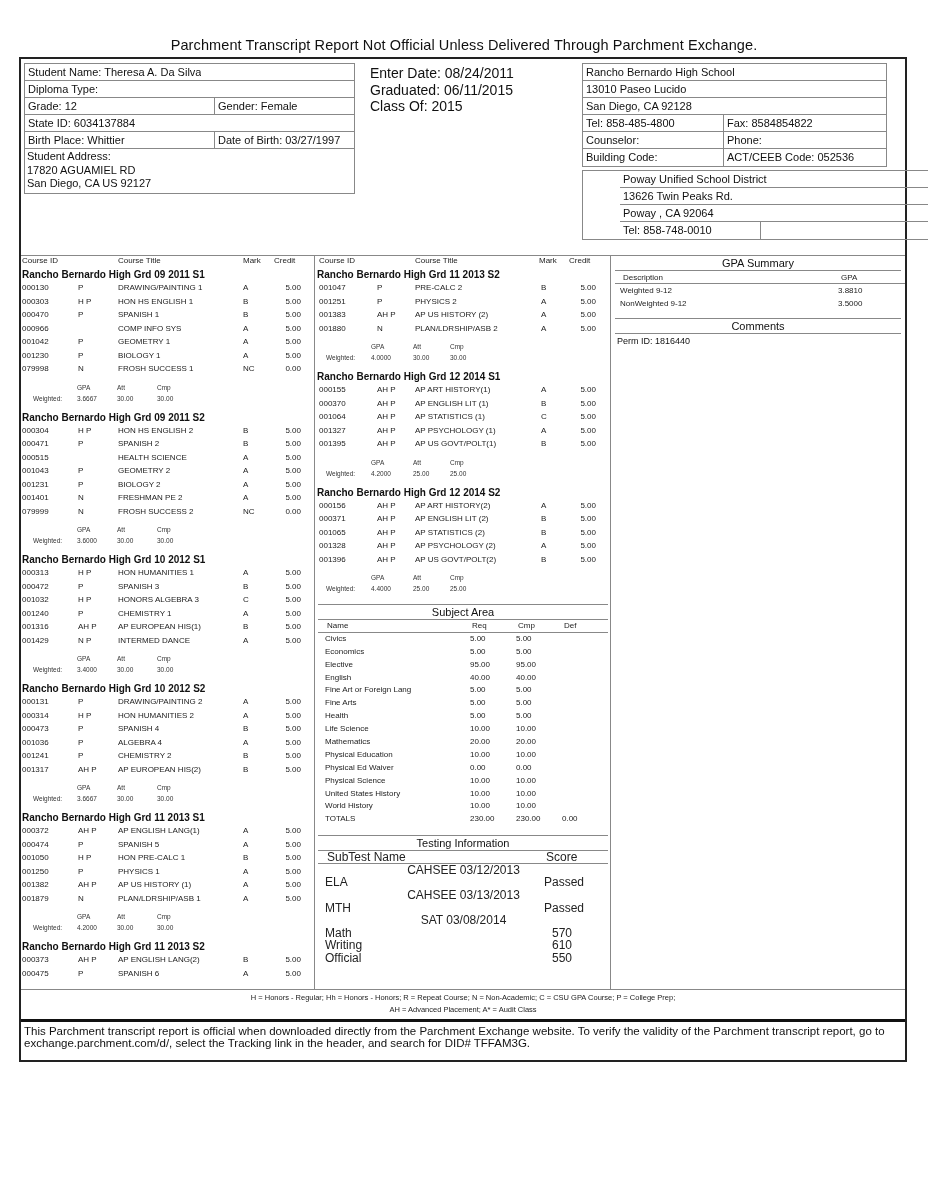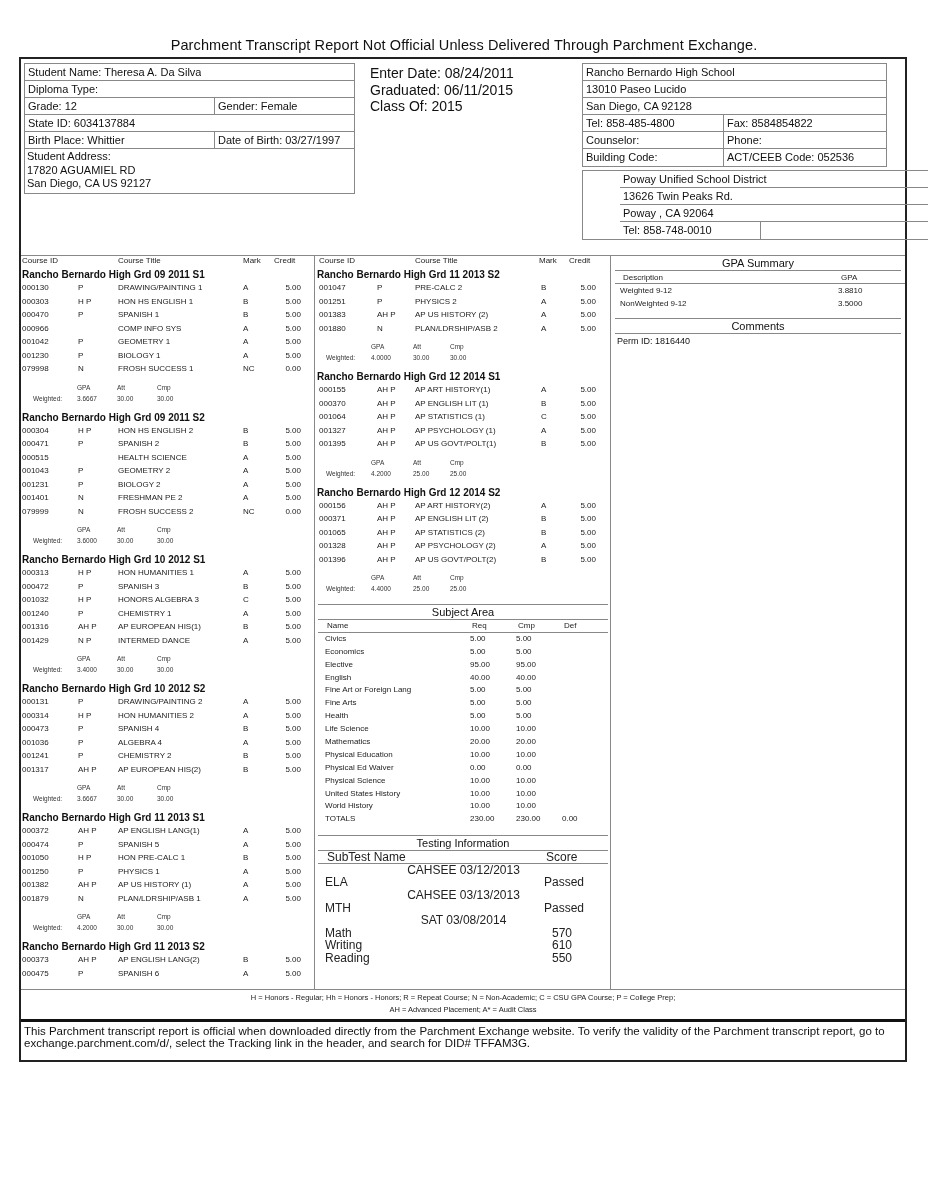--- a/index.html
+++ b/index.html
@@ -762,21 +762,21 @@
           </div>
           <div class="test-row">
             <span class="t-name">Math</span>
             <span class="t-score-num">570</span>
           </div>
           <div class="test-row">
             <span class="t-name">Writing</span>
             <span class="t-score-num">610</span>
           </div>
           <div class="test-row">
-            <span class="t-name">Reading</span>
+            <span class="t-name">Official</span>
             <span class="t-score-num">550</span>
           </div>
         </div>
     </div>
   </div>
 
   <div class="col col3">
     <div class="section-hdr">GPA Summary</div>
     <div class="gpa-sum-head">
       <span class="gs-desc">Description</span>

